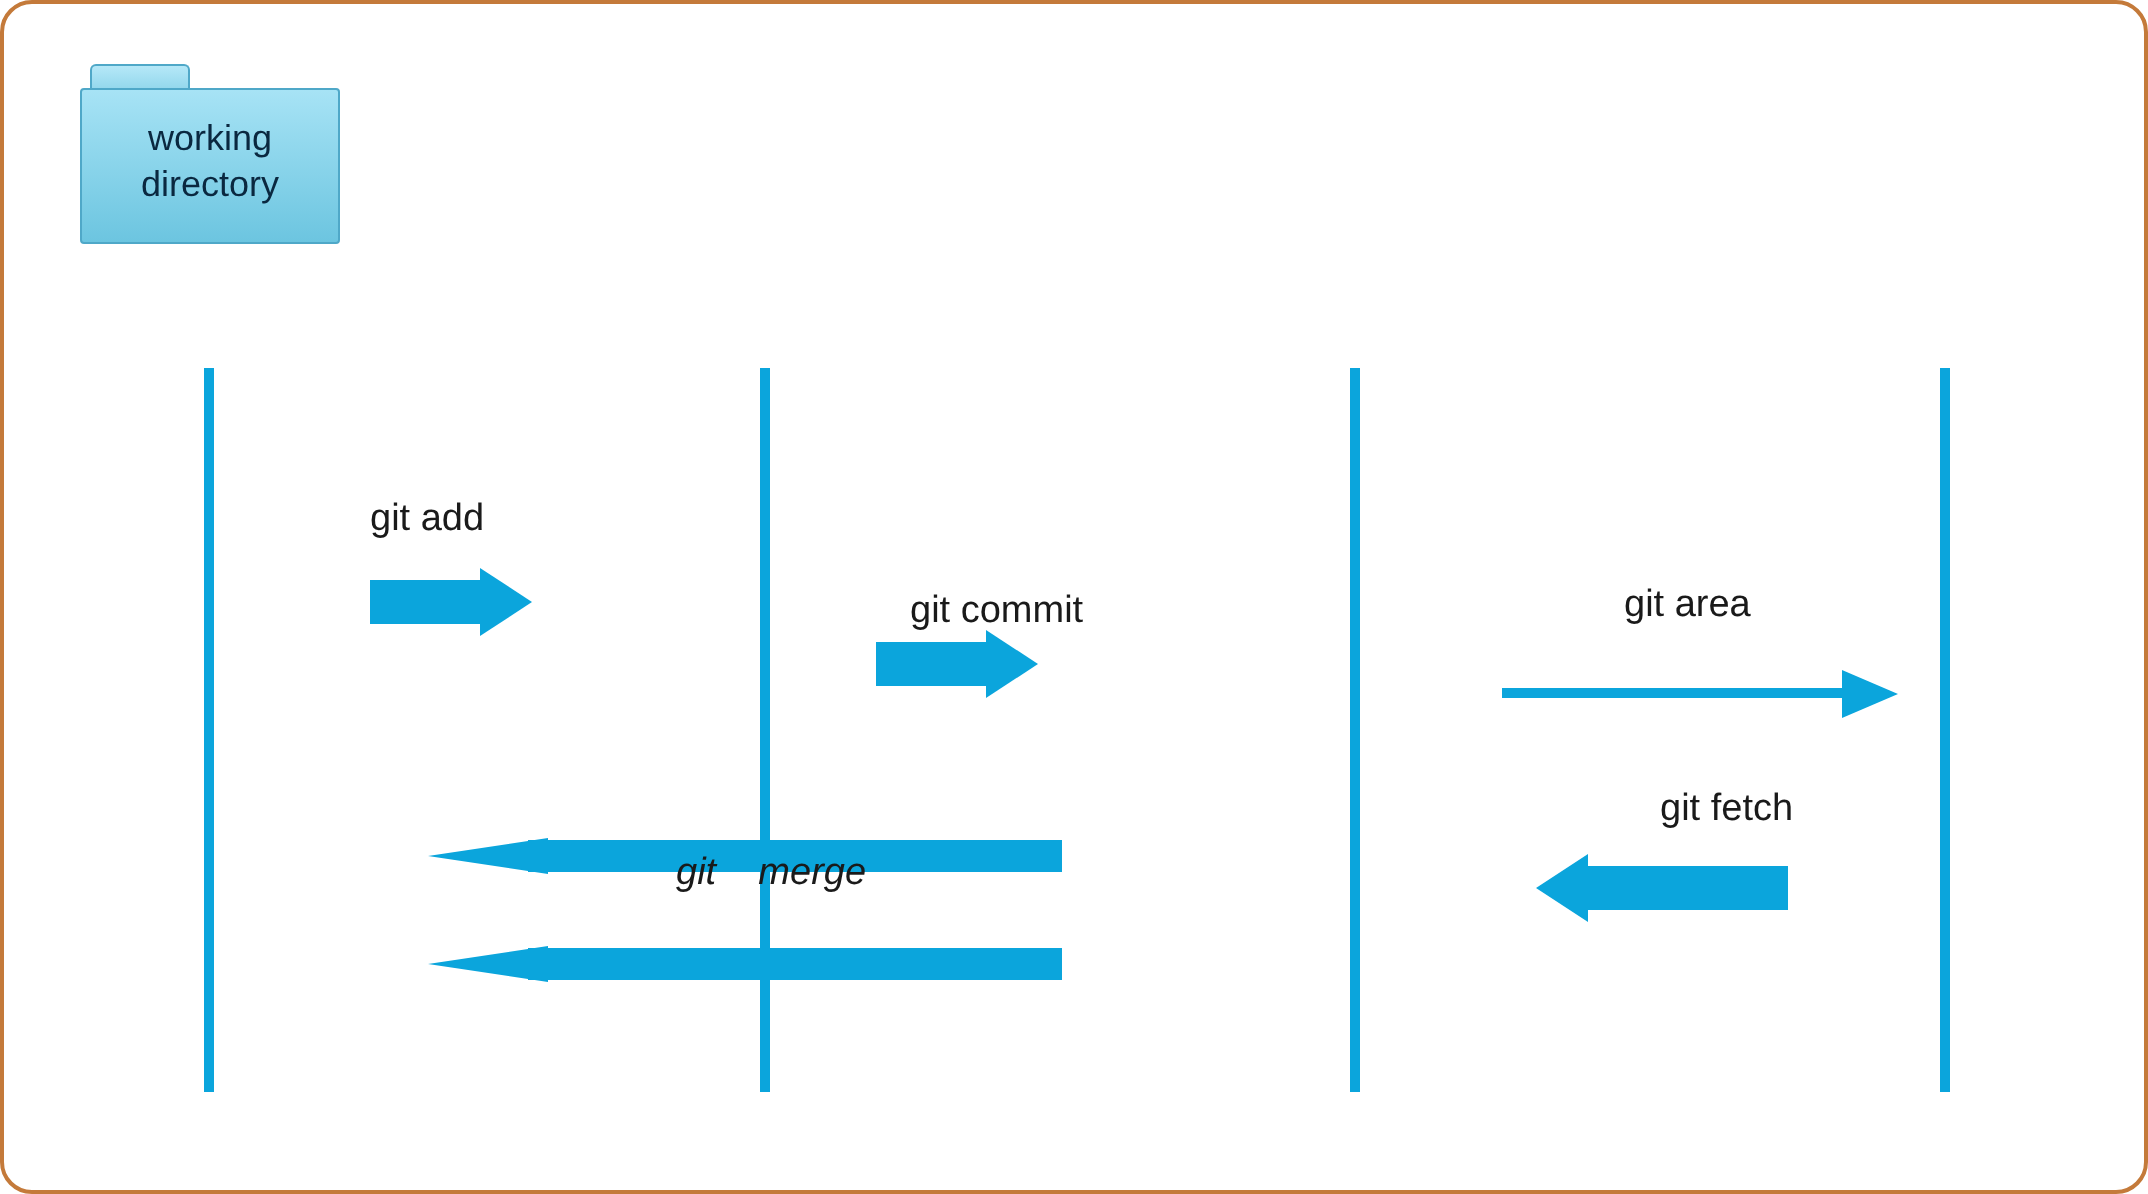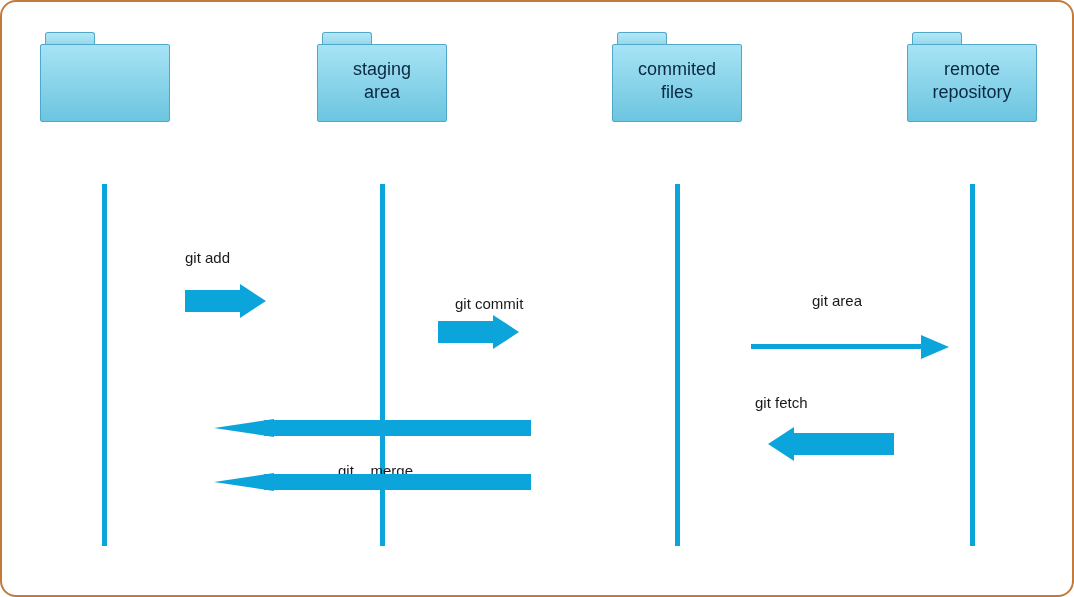--- a/index.html
+++ b/index.html
@@ -126,55 +126,39 @@
       position: absolute;
       width: 0;
       height: 0;
       border-top: 9px solid transparent;
       border-bottom: 9px solid transparent;
       border-right: 60px solid #0ba5dc;
       top: -8px;
     }
     .cmd-label {
       position: absolute;
-      font-size: 15px;
+      font-size: 19px;
       color: #1a1a1a;
       white-space: pre;
     }
   </style>
 </head>
 <body>
 
 <div class="container">
 
   <div class="folder" style="left:38px; top:30px;">
     <div class="folder-tab"></div>
     <div class="folder-body"></div>
+    <div class="folder-label">working
+directory</div>
   </div>
 
-  <div class="folder" style="left:315px; top:30px;">
-    <div class="folder-tab"></div>
-    <div class="folder-body"></div>
-    <div class="folder-label">staging
-area</div>
-  </div>
 
-  <div class="folder" style="left:610px; top:30px;">
-    <div class="folder-tab"></div>
-    <div class="folder-body"></div>
-    <div class="folder-label">commited
-files</div>
-  </div>
 
-  <div class="folder" style="left:905px; top:30px;">
-    <div class="folder-tab"></div>
-    <div class="folder-body"></div>
-    <div class="folder-label">remote
-repository</div>
-  </div>
 
   <div class="lane" style="left:100px;"></div>
   <div class="lane" style="left:378px;"></div>
   <div class="lane" style="left:673px;"></div>
   <div class="lane" style="left:968px;"></div>
 
   <div class="cmd-label" style="left:183px; top:247px;">git add</div>
   <div class="arrow-right-solid" style="left:183px; top:282px;">
     <div class="shaft" style="left:0; width:55px;"></div>
     <div class="head" style="left:55px;"></div>
@@ -190,25 +174,25 @@
   <div class="arrow-right-line" style="left:749px; top:342px;">
     <div class="shaft" style="left:0; width:170px;"></div>
     <div class="head" style="left:170px;"></div>
   </div>
 
   <div class="arrow-left-line" style="left:212px; top:425px;">
     <div class="head" style="left:0;"></div>
     <div class="shaft" style="left:50px; width:267px; height:16px; top:-7px;"></div>
   </div>
 
-  <div class="cmd-label" style="left:336px; top:460px;">git    merge</div>
+  <div class="cmd-label" style="left:336px; top:424px;font-style:italic;">git    merge</div>
   <div class="arrow-left-line" style="left:212px; top:479px;">
     <div class="head" style="left:0;"></div>
     <div class="shaft" style="left:50px; width:267px; height:16px; top:-7px;"></div>
   </div>
 
-  <div class="cmd-label" style="left:753px; top:392px;">git fetch</div>
+  <div class="cmd-label" style="left:828px; top:392px;">git fetch</div>
   <div class="arrow-left-solid" style="left:766px; top:425px;">
     <div class="head" style="left:0;"></div>
     <div class="shaft" style="left:26px; width:100px;"></div>
   </div>
 
 </div>
 
 </body></html>

